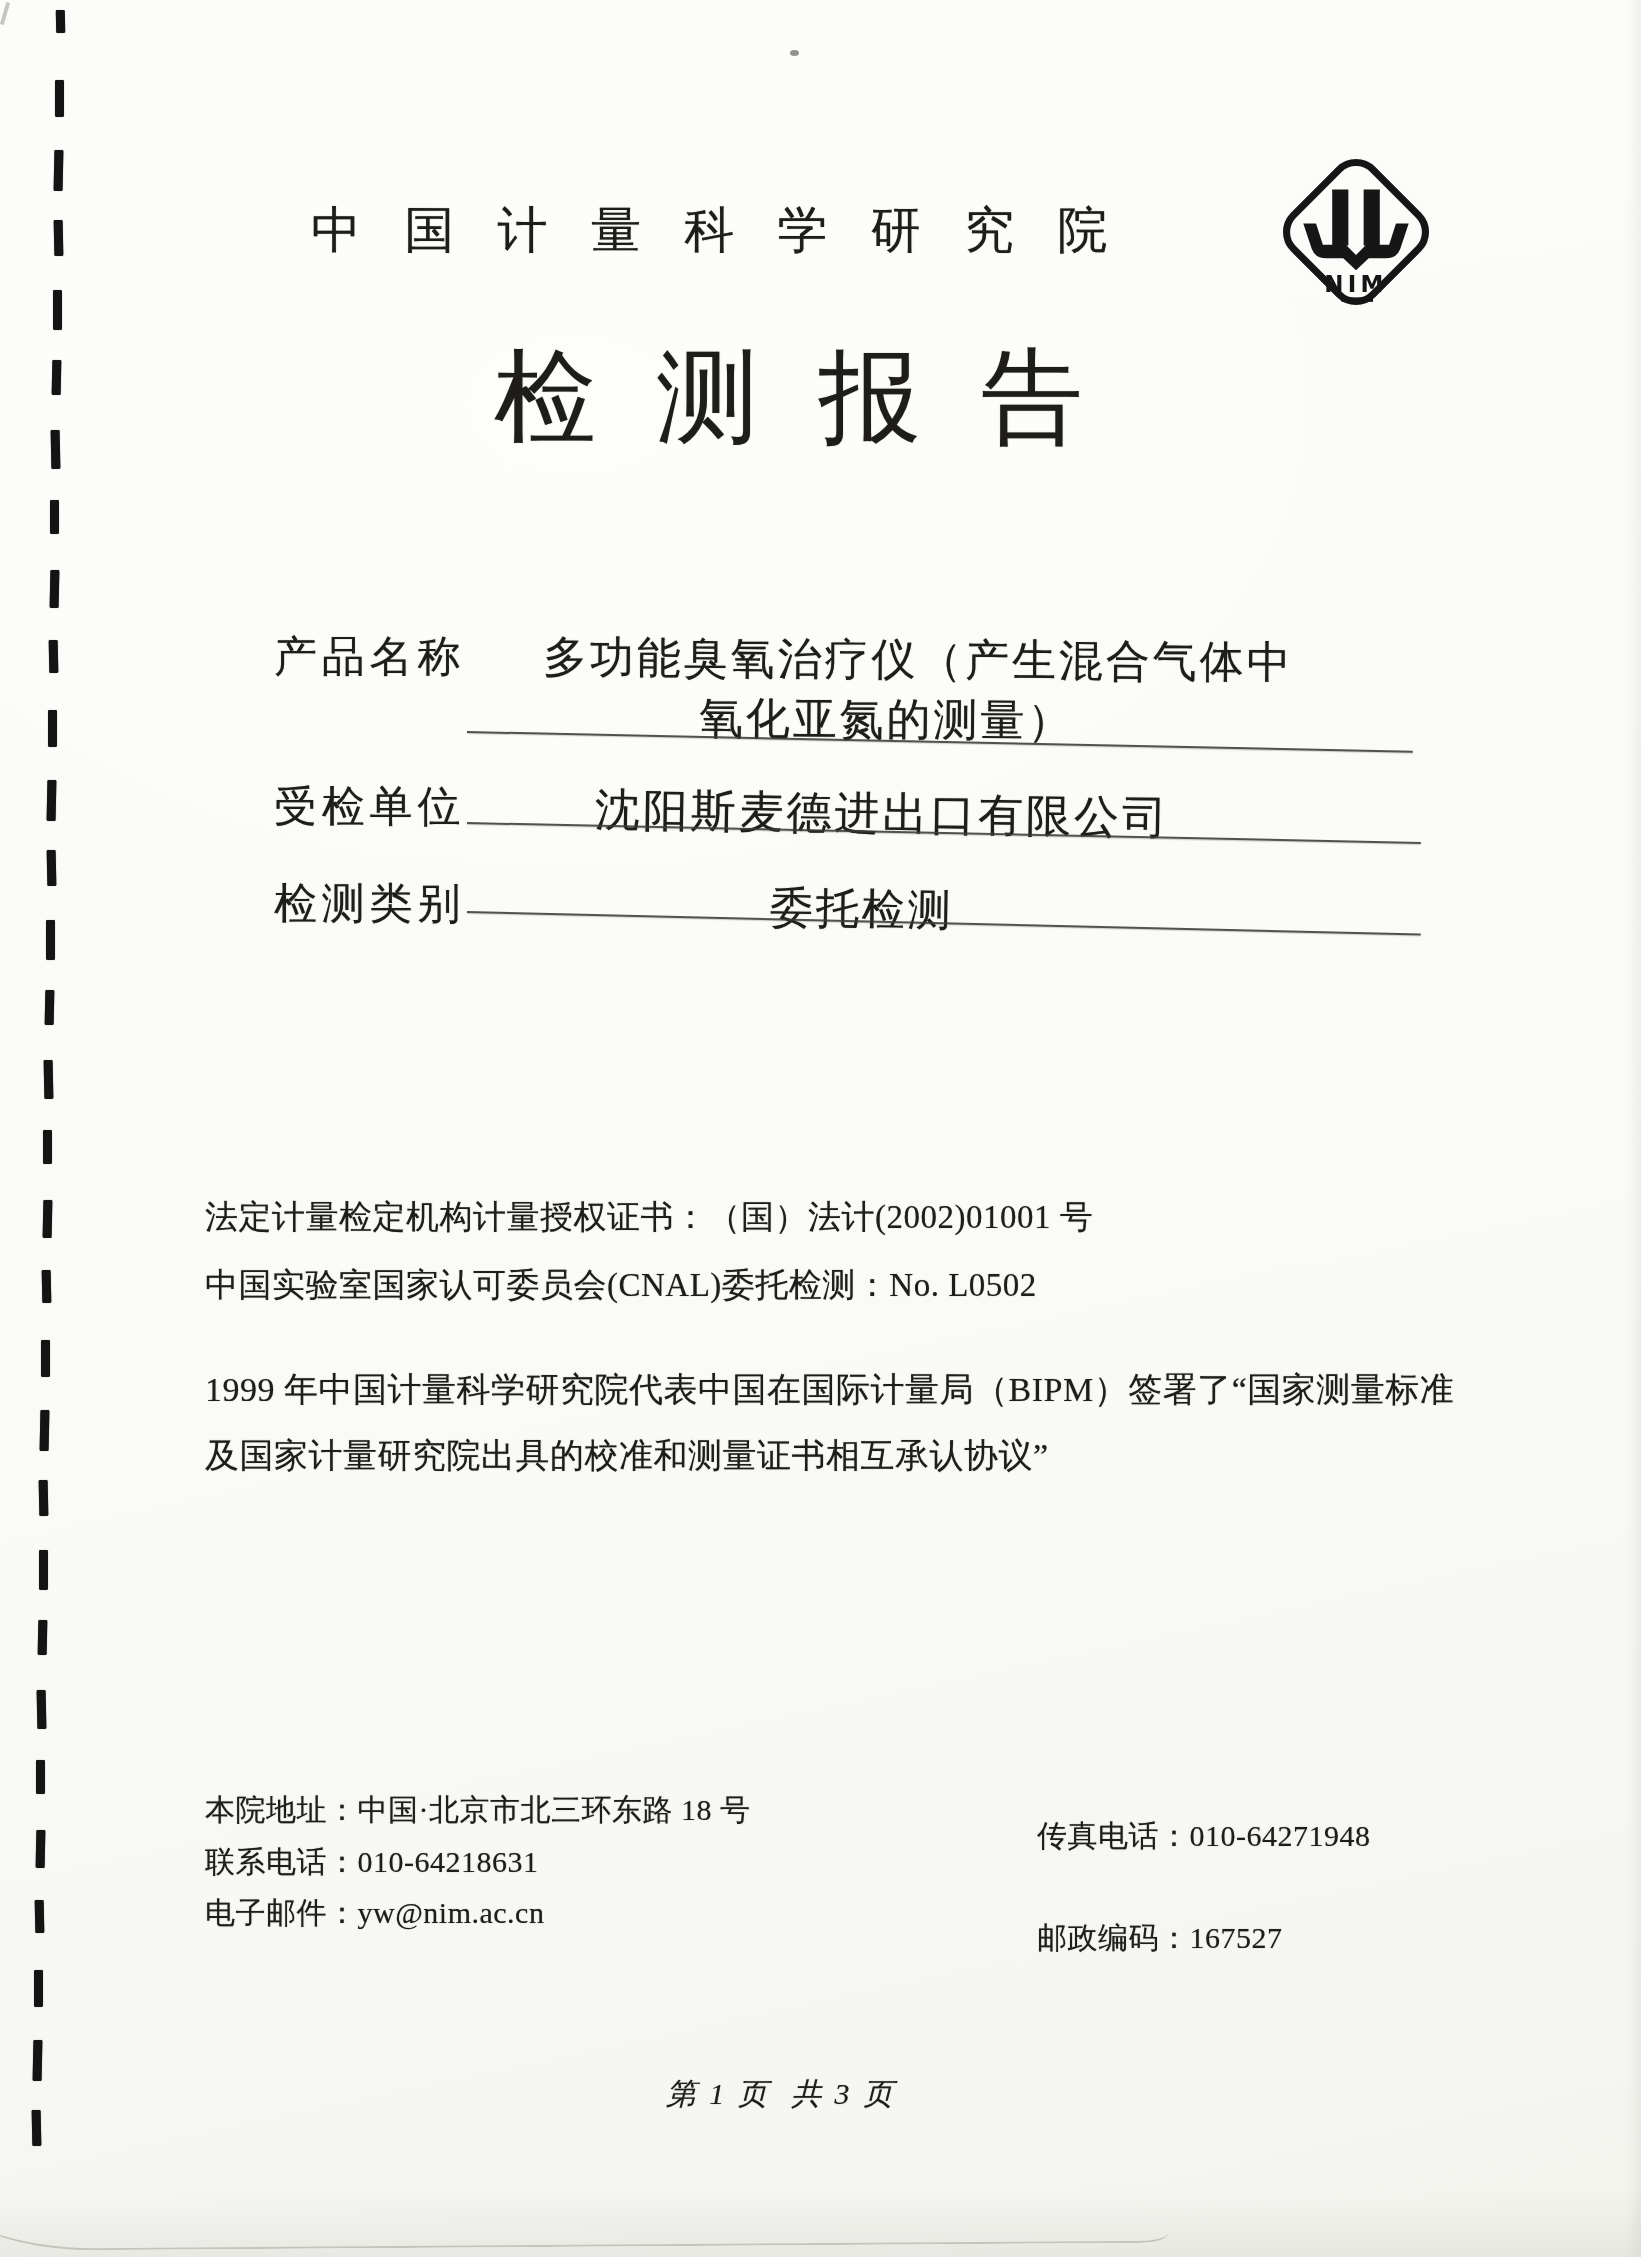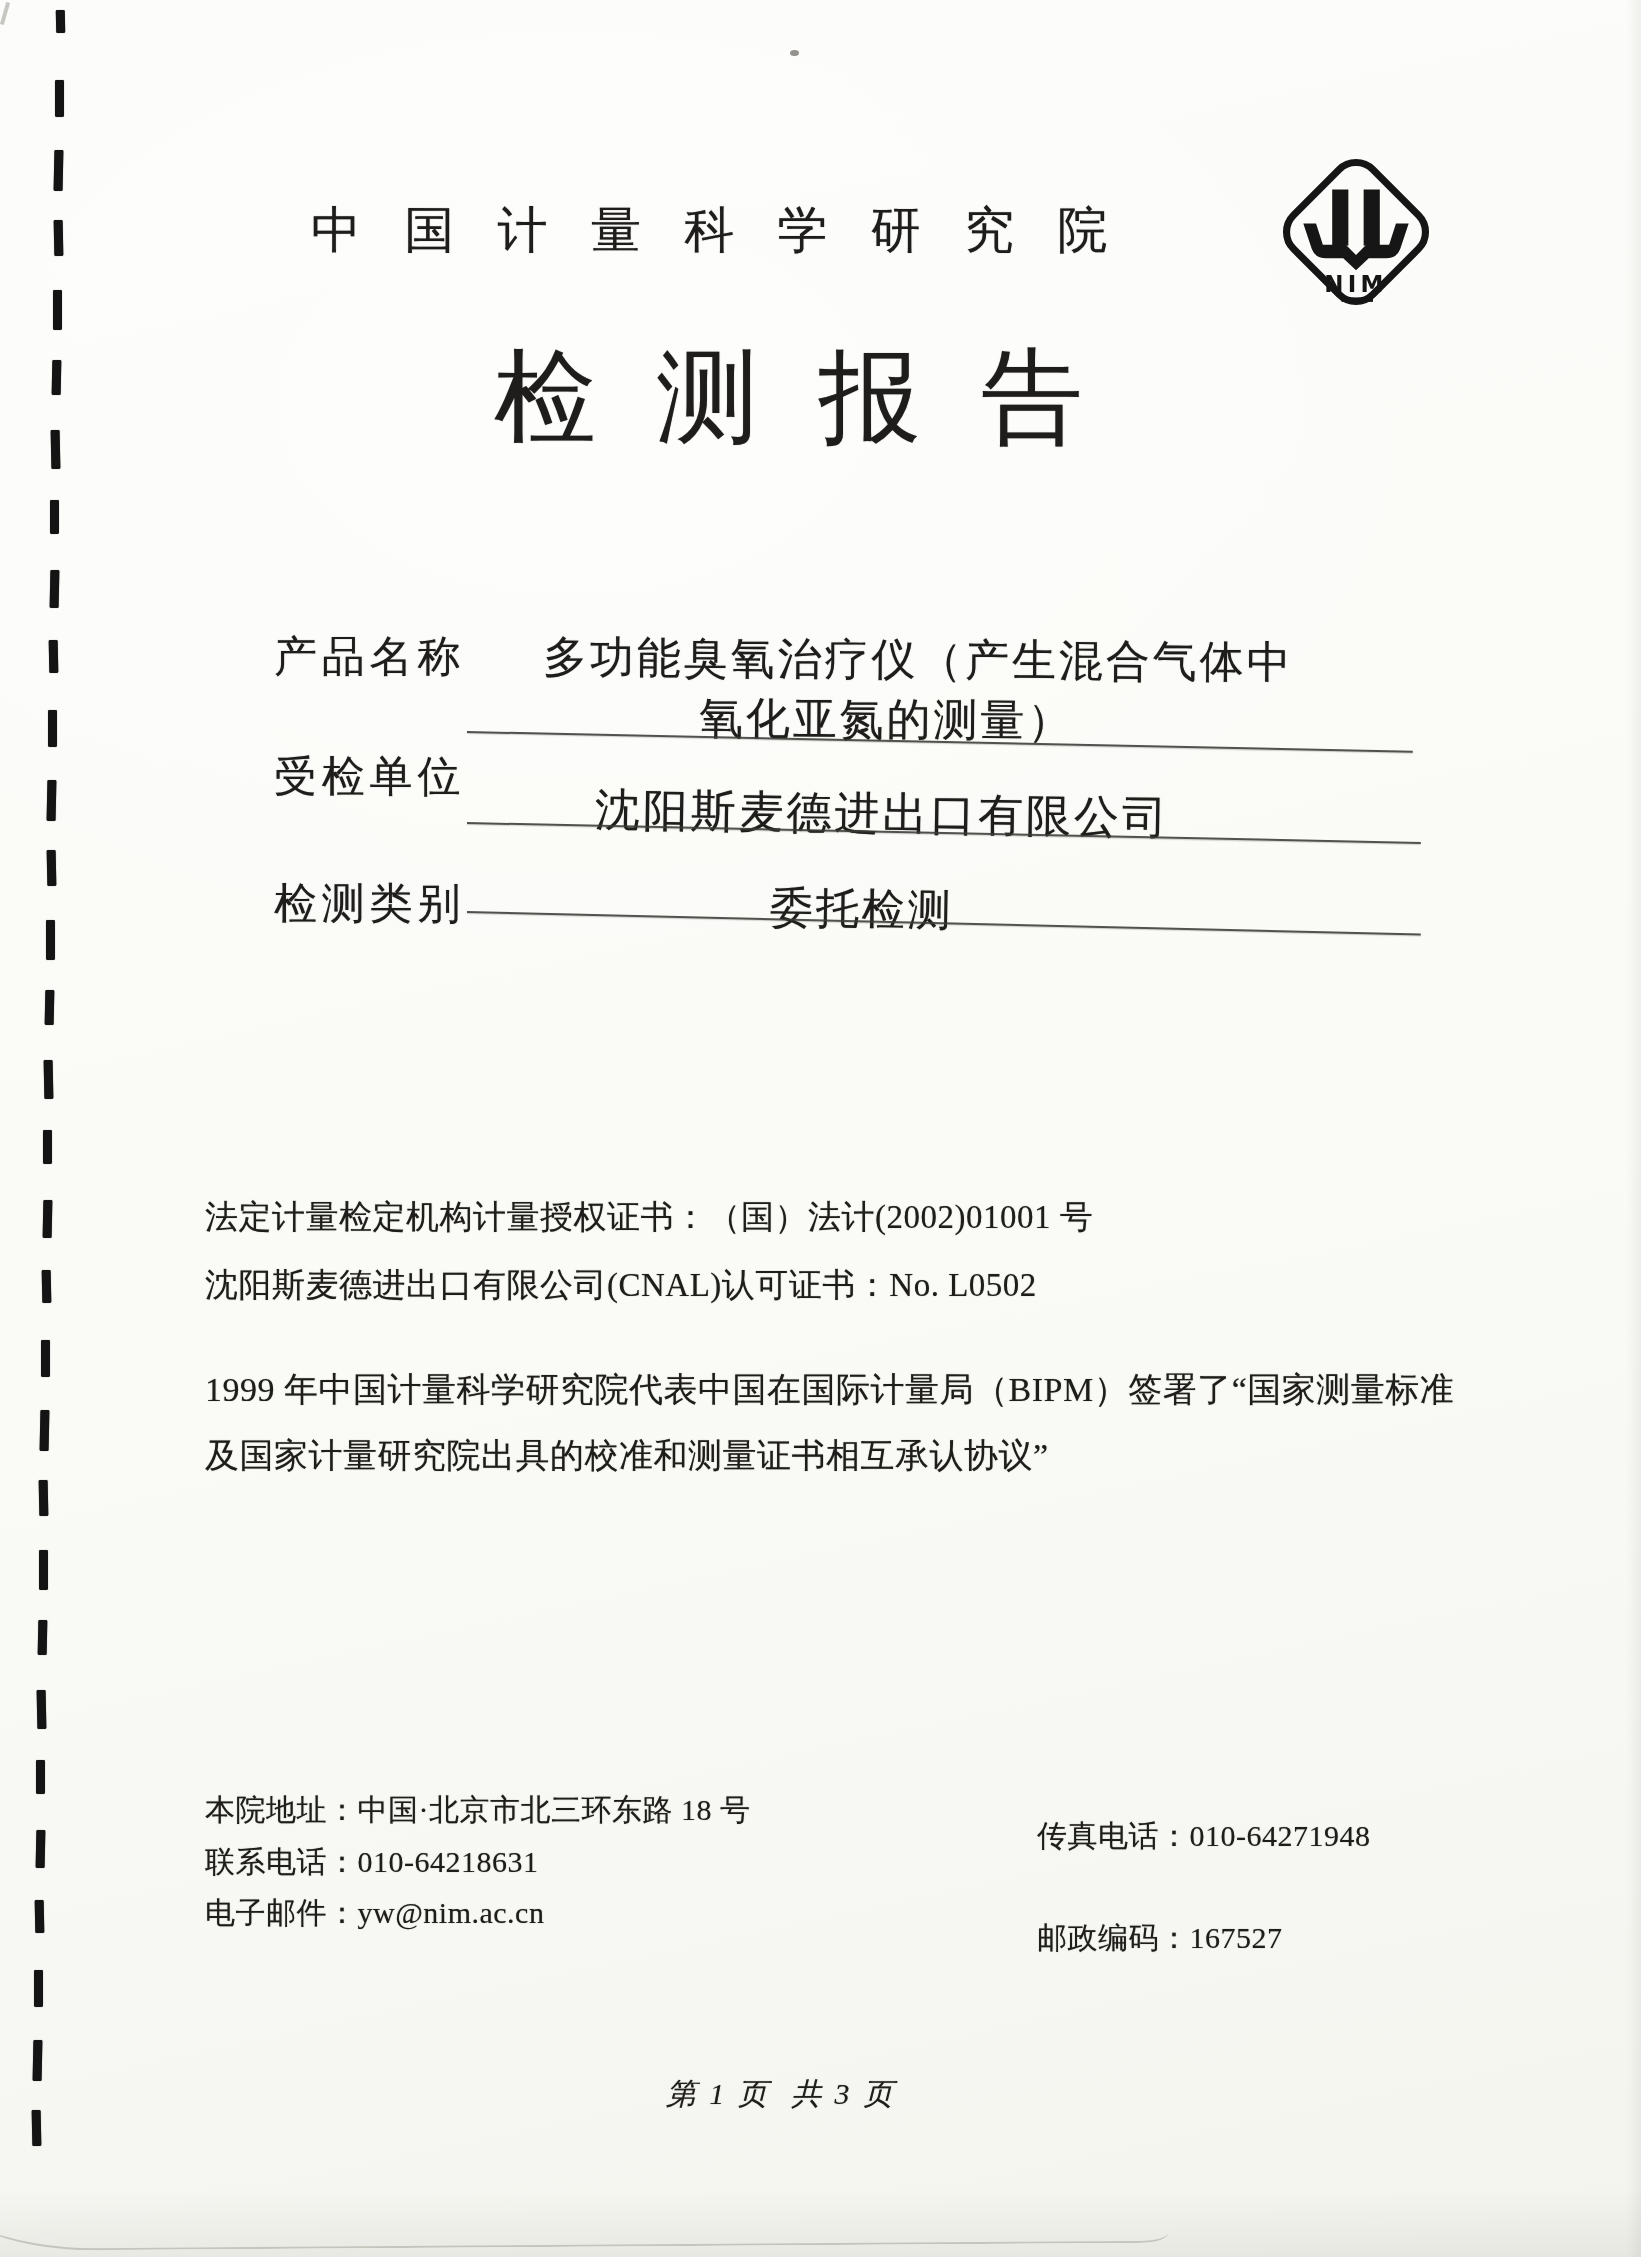--- a/index.html
+++ b/index.html
@@ -112,30 +112,30 @@
   </svg>
 
   <div class="abs title ink">检 测 报 告</div>
 
 
   <div class="abs field-label ink" style="left:274px;top:628px;">产品名称</div>
   <div class="abs field-value ink" style="left:543px;top:628px;transform:rotate(.4deg);">多功能臭氧治疗仪（产生混合气体中</div>
   <div class="abs field-value ink" style="left:699px;top:689px;transform:rotate(.4deg);">氧化亚氮的测量）</div>
   <div class="uline" style="left:467px;top:731px;width:946px;transform:rotate(1.2deg);"></div>
 
-  <div class="abs field-label ink" style="left:274px;top:748px;">受检单位</div>
+  <div class="abs field-label ink" style="left:274px;top:778px;">受检单位</div>
   <div class="abs field-value ink" style="left:595px;top:780px;font-size:45px;transform:rotate(.8deg);">沈阳斯麦德进出口有限公司</div>
   <div class="uline" style="left:467px;top:822px;width:954px;transform:rotate(1.2deg);"></div>
 
   <div class="abs field-label ink" style="left:274px;top:875px;">检测类别</div>
   <div class="abs field-value ink" style="left:770px;top:879px;font-size:43px;transform:rotate(.9deg);">委托检测</div>
   <div class="uline" style="left:467px;top:911px;width:954px;transform:rotate(1.35deg);"></div>
 
   <div class="abs cert ink" style="left:205px;top:1195px;">法定计量检定机构计量授权证书：（国）法计(2002)01001 号</div>
-  <div class="abs cert ink" style="left:205px;top:1263px;">沈阳斯麦德进出口有限公司(CNAL)认可证书：No. L0502</div>
+  <div class="abs cert ink" style="left:205px;top:1263px;">中国实验室国家认可委员会(CNAL)委托检测：No. L0502</div>
 
   <div class="abs mra ink" style="left:205px;top:1367px;">1999 年中国计量科学研究院代表中国在国际计量局（BIPM）签署了“国家测量标准</div>
   <div class="abs mra ink" style="left:205px;top:1433px;">及国家计量研究院出具的校准和测量证书相互承认协议”</div>
 
   <div class="abs contact ink" style="left:205px;top:1790px;">本院地址：中国·北京市北三环东路 18 号</div>
   <div class="abs contact ink" style="left:205px;top:1842px;">联系电话：010-64218631</div>
   <div class="abs contact ink" style="left:205px;top:1893px;">电子邮件：yw@nim.ac.cn</div>
   <div class="abs contact ink" style="left:1037px;top:1816px;">传真电话：010-64271948</div>
   <div class="abs contact ink" style="left:1037px;top:1918px;">邮政编码：167527</div>
 

